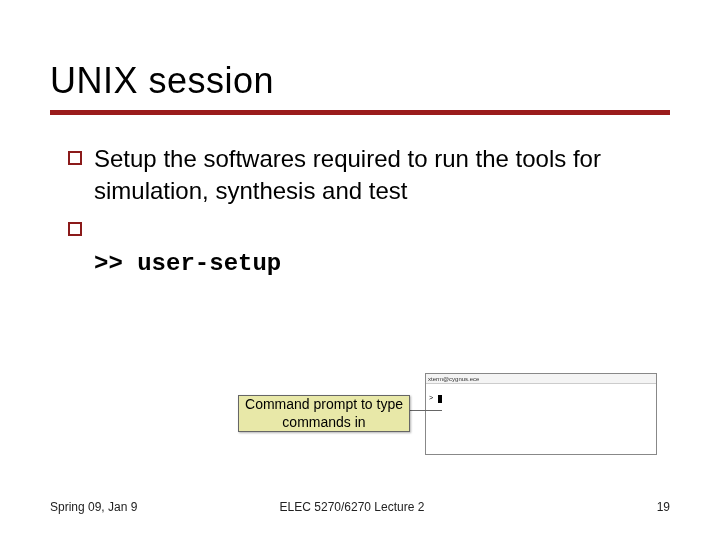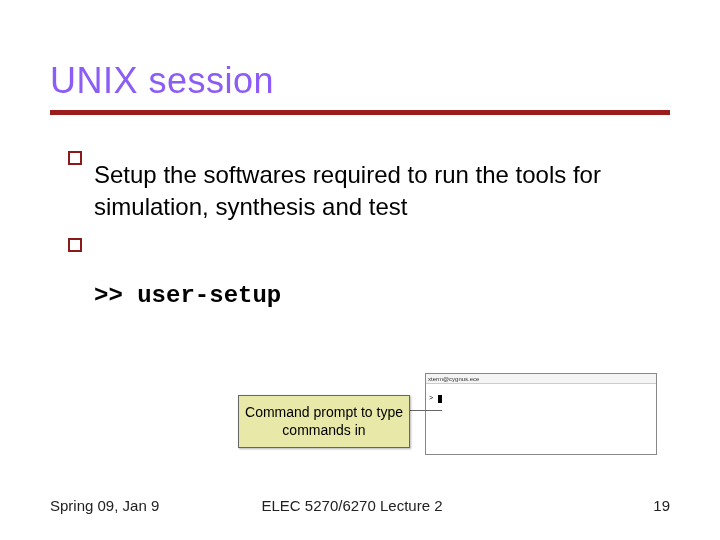--- a/index.html
+++ b/index.html
@@ -1,32 +1,32 @@
 <!DOCTYPE html>
 <html><head>
   <meta charset="utf-8">
   <style>
     * { margin: 0; padding: 0; box-sizing: border-box; }
     html, body { width: 720px; height: 540px; background: #fff; font-family: Verdana, Geneva, sans-serif; }
     .slide { width: 720px; height: 540px; position: relative; padding: 60px 50px 40px 50px; }
-    .title { font-size: 36px; font-weight: 400; color: #8b5cf6; margin-bottom: 8px; letter-spacing: 0.5px; }
+    .title { font-size: 36px; font-weight: 400; color: #000000; margin-bottom: 8px; letter-spacing: 0.5px; }
     .title-underline { height: 5px; background: #9b1c1c; width: 100%; margin-bottom: 28px; }
     .bullets { padding-left: 18px; }
     .bullet { display: flex; align-items: flex-start; margin-bottom: 6px; }
     .bullet-marker { flex: 0 0 auto; width: 14px; height: 14px; border: 2px solid #8b1a1a; margin-top: 8px; margin-right: 12px; }
-    .bullet-text { font-size: 24px; line-height: 1.35; color: #000; margin-top: 16px; }
+    .bullet-text { font-size: 24px; line-height: 1.35; color: #000; }
     .cmd { font-family: "Courier New", Courier, monospace; font-weight: bold; font-size: 24px; color: #000; }
     .callout-box {
       position: absolute;
       left: 238px;
       top: 395px;
       width: 172px;
       background: #e8e8a8;
       border: 1.5px solid #666;
-      padding: 8px 6px;
+      padding: 0 6px;
       font-size: 14px;
       text-align: center;
       line-height: 1.25;
       box-shadow: 1px 1px 2px rgba(0,0,0,0.3);
       z-index: 3;
     }
     .callout-line {
       position: absolute;
       left: 410px;
       top: 410px;
@@ -43,21 +43,21 @@
       height: 82px;
       border: 1px solid #888;
       background: #fff;
       z-index: 1;
     }
     .term-titlebar { height: 10px; background: #f4f4f4; border-bottom: 1px solid #ccc; display: flex; align-items: center; padding: 0 2px; }
     .term-titlebar-text { font-size: 6px; color: #333; white-space: nowrap; overflow: hidden; }
     .term-body { padding: 2px 3px; }
     .term-prompt { font-family: "Courier New", Courier, monospace; font-size: 7px; color: #000; }
     .term-cursor { display: inline-block; width: 4px; height: 8px; background: #000; vertical-align: text-bottom; }
-    .footer { position: absolute; left: 50px; right: 50px; bottom: 26px; display: flex; justify-content: space-between; align-items: baseline; font-size: 15px; color: #222; gap: 36px; }
+    .footer { position: absolute; left: 50px; right: 50px; bottom: 26px; display: flex; justify-content: space-between; align-items: baseline; font-size: 12px; color: #222; gap: 36px; }
     .footer .center { position: absolute; left: 0; right: 16px; text-align: center; }
     .footer .right { margin-left: auto; z-index: 1; }
     .footer .left { z-index: 1; }
   </style>
 </head>
 <body>
 
 <div class="slide">
 
   <div class="title">UNIX session</div>

